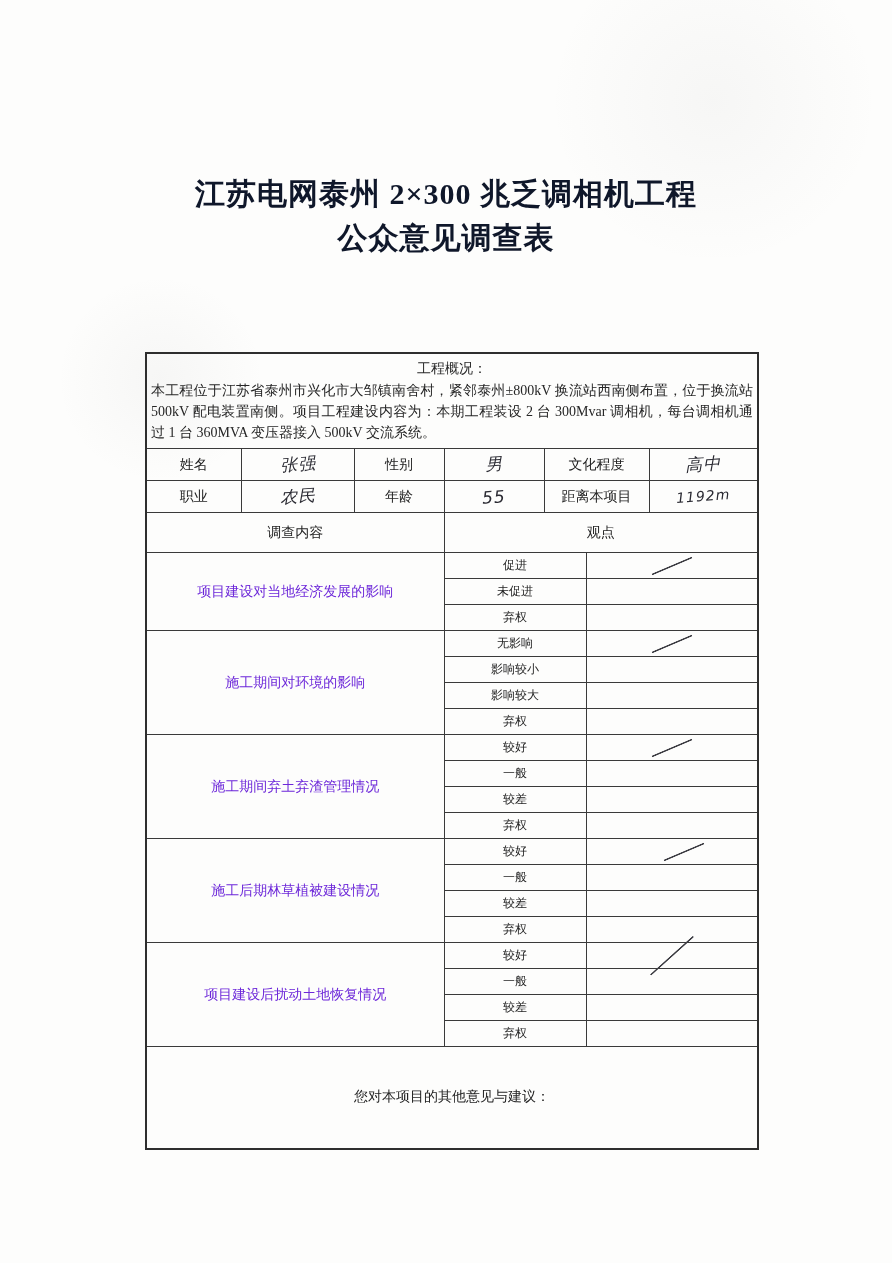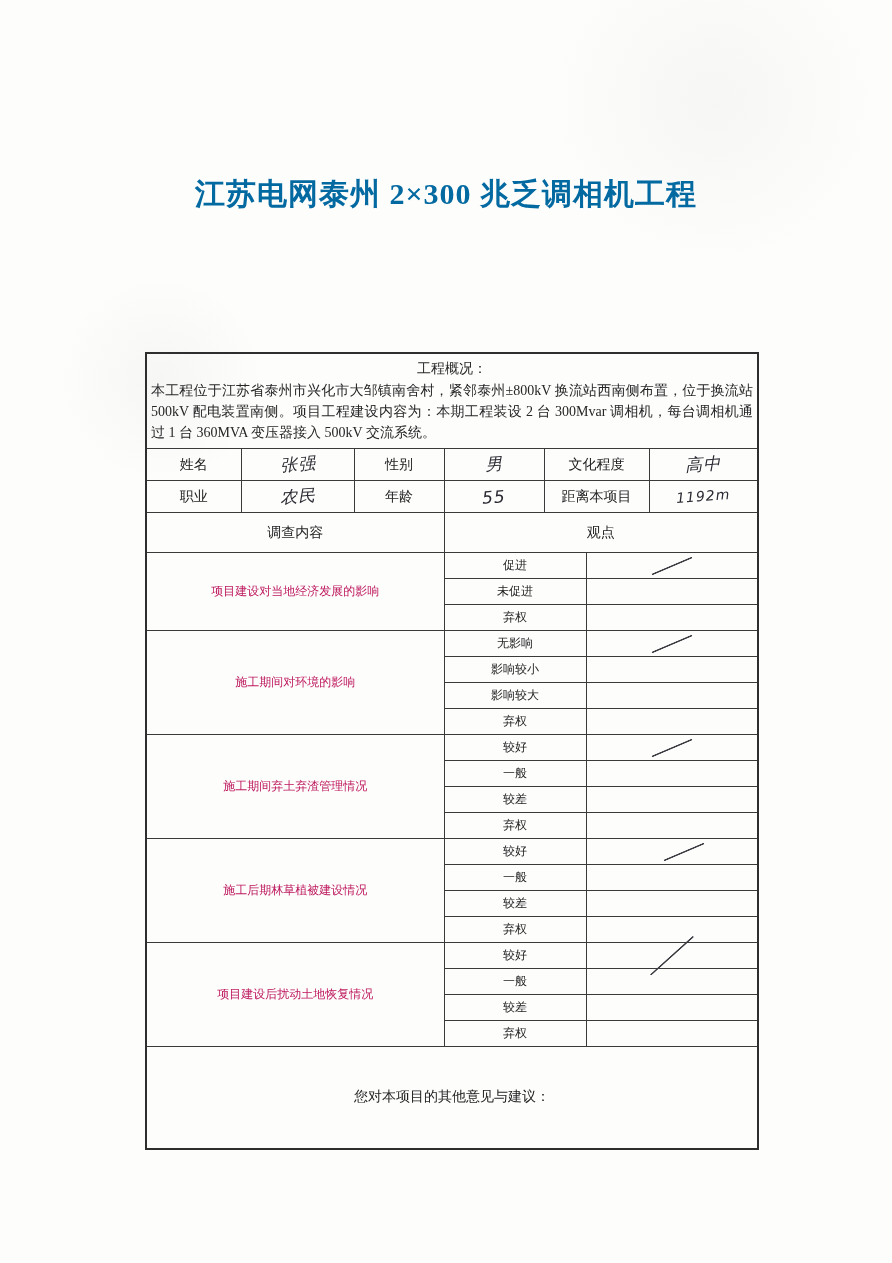--- a/index.html
+++ b/index.html
@@ -22,21 +22,21 @@
     background:
       radial-gradient(circle at 18% 30%, rgba(120,120,120,.05), transparent 9%),
       radial-gradient(circle at 80% 8%, rgba(120,120,120,.05), transparent 12%);
     pointer-events:none;
   }
   .title-block{
     position:absolute;top:172px;left:0;width:100%;
     text-align:center;line-height:1.45;
   }
   .title-line{
-    font-size:30px;font-weight:bold;color:#0369a1;
+    font-size:30px;font-weight:bold;color:#0f172a;
     letter-spacing:1px;
   }
   table.form{
     position:absolute;left:145px;top:352px;
     width:612px;border-collapse:collapse;table-layout:fixed;
     font-size:14px;color:#232323;
   }
   table.form td{
     border:1.4px solid #3a3a3a;
     padding:4px 4px;text-align:center;vertical-align:middle;
@@ -46,21 +46,21 @@
   td.overview-cell{
     text-align:left;vertical-align:top;padding:4px 8px 4px 6px;
     height:86px;line-height:1.52;
   }
   .ov-label{display:block;color:#2a2a2a;}
   .ov-body{display:block;text-align:justify;color:#262626;font-family:Liberation Serif, serif;}
   tr.info-row{height:27px;}
   tr.header-row{height:40px;}
   tr.opt-row{height:23px;}
   tr.footer-row{height:102px;}
-  td.q-cell{font-size:12px;color:#be185d;}
+  td.q-cell{font-size:14px;color:#6d28d9;}
   td.opt-cell{font-size:12px;}
   td.check-cell{position:relative;}
   td.footer-cell{text-align:left;vertical-align:top;padding:5px 8px;}
   .hand{
     font-family:"DejaVu Sans",sans-serif;
     font-style:italic;font-size:17px;color:#2b2b33;
     display:inline-block;transform:rotate(-4deg);
     letter-spacing:1px;
   }
   .hand-sm{font-size:14px;}
@@ -75,20 +75,21 @@
     transform:translate(-50%,-65%) rotate(-42deg);
   }
 </style>
 </head>
 <body>
 
 <div class="page">
 
   <div class="title-block">
     <div class="title-line">江苏电网泰州 2×300 兆乏调相机工程</div>
+    <div class="title-line">公众意见调查表</div>
   </div>
 
   <table class="form">
     <colgroup>
       <col style="width:95px">
         <col style="width:113px">
         <col style="width:90px">
       <col style="width:100px">
         <col style="width:42px">
         <col style="width:63px">

